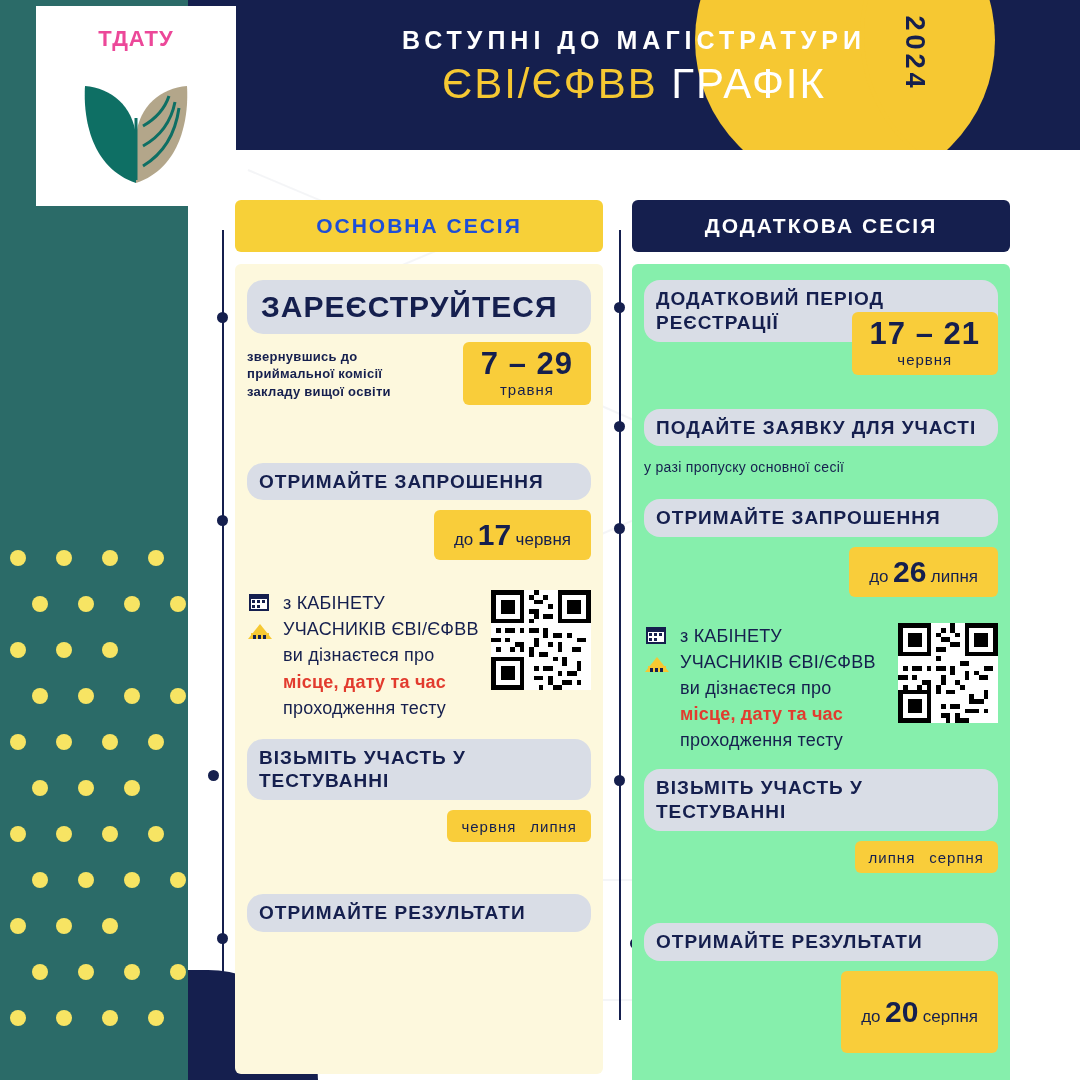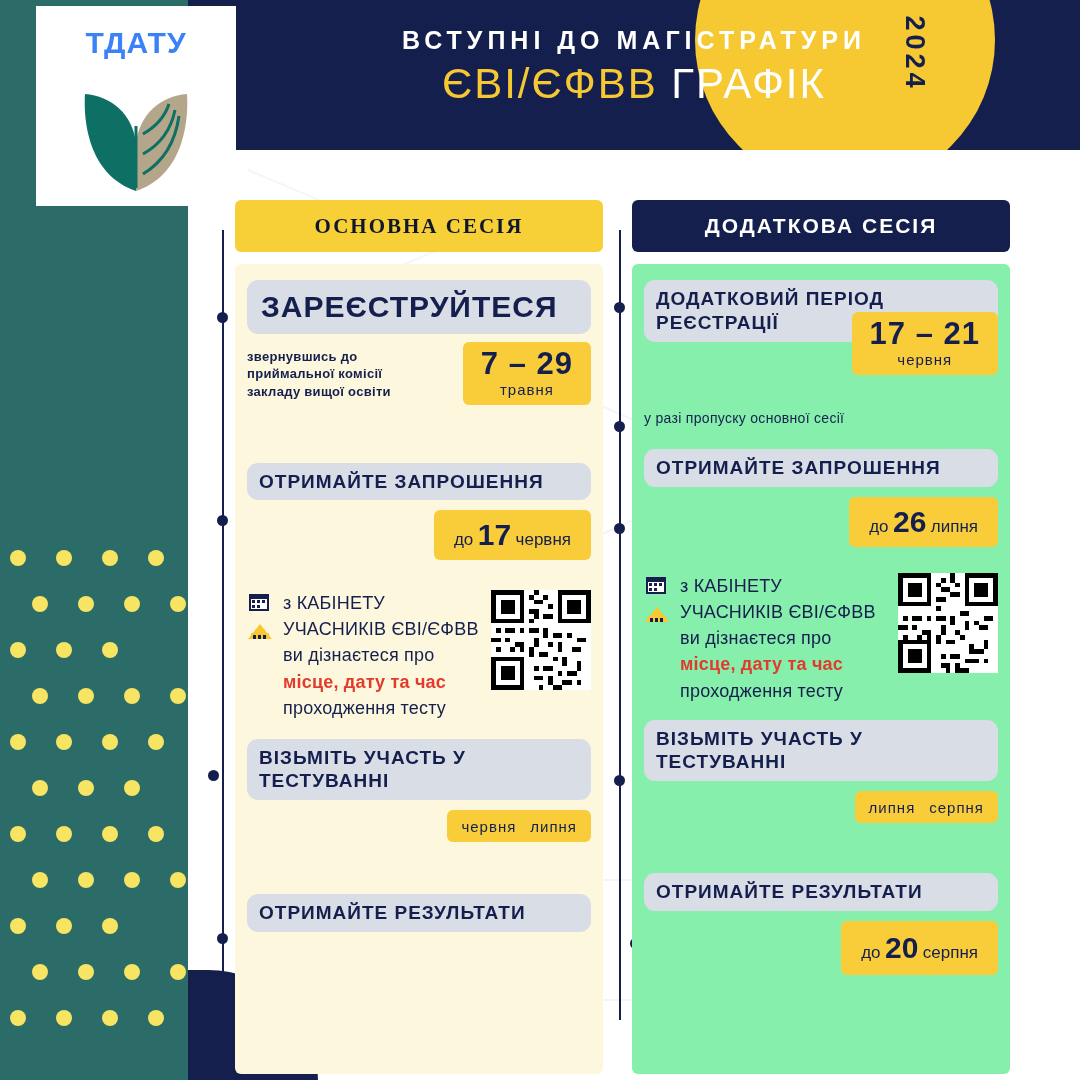--- a/index.html
+++ b/index.html
@@ -58,33 +58,33 @@
     color:#151f4e; font-size:27px; font-weight:bold; letter-spacing:4px;
     transform:rotate(90deg); transform-origin:center;
   }
 
   
   .logo-box {
     position:absolute; left:36px; top:6px; width:200px; height:200px;
     background:#ffffff; display:flex; flex-direction:column;
     align-items:center; justify-content:flex-start; padding-top:20px;
   }
-  .logo-text { color:#3b82f6; font-size:30px; font-weight:bold; letter-spacing:1px; }
+  .logo-text { color:#ec4899; font-size:22px; font-weight:bold; letter-spacing:1px; }
   .logo-mark { margin-top:6px; }
 
   
   .col { position:absolute; top:200px; }
   .col-main  { left:235px; width:368px; }
   .col-extra { left:632px; width:378px; }
 
   .col-head {
     height:52px; border-radius:6px; display:flex; align-items:center;
     justify-content:center; font-size:21px; font-weight:bold; letter-spacing:2px;
   }
-  .col-head.main  { background:#f7d038; color:#0f172a;font-family:Liberation Serif, serif; }
+  .col-head.main  { background:#f7d038; color:#1d4ed8; }
   .col-head.extra { background:#151f4e; color:#ffffff; }
 
   .col-body {
     margin-top:12px; border-radius:6px; padding:16px 12px 20px 12px;
     position:relative;
   }
   .col-body.main  { background:#fdf8dd; min-height:810px; }
   .col-body.extra { background:#86efac; min-height:810px; }
 
   
@@ -94,21 +94,21 @@
   .tl-line.main  { left:222px; }
   .tl-line.extra { left:619px; }
   .tl-dot {
     position:absolute; width:11px; height:11px; border-radius:50%;
     background:#151f4e;
   }
 
   
   .block { margin-bottom:14px; }
   .lbl {
-    background:#d9dde6; border-radius:11px; padding:7px 12px;
+    background:#d9dde6; border-radius:16px; padding:7px 12px;
     color:#151f4e; font-size:19px; font-weight:bold; letter-spacing:1px;
     line-height:1.25;
   }
   .lbl.big { font-size:30px; letter-spacing:1px; padding:8px 14px; }
   .note {
     color:#151f4e; font-size:13px; font-weight:bold; line-height:1.35;
     letter-spacing:0.3px;
   }
   .note.light { font-weight:normal; font-size:14px; }
 
@@ -386,20 +386,21 @@
 РЕЄСТРАЦІЇ</div>
       <div class="pill-row right" style="margin-top:-30px;">
         <div class="date-pill">
           <span class="dnum">17 – 21</span>
           <span class="dmon">червня</span>
         </div>
       </div>
     </div>
 
     <div class="block" style="margin-top:34px;">
+      <div class="lbl">ПОДАЙТЕ ЗАЯВКУ ДЛЯ УЧАСТІ</div>
       <div class="note light" style="margin-top:12px;">у разі пропуску основної сесії</div>
     </div>
 
     <div class="block" style="margin-top:22px;">
       <div class="lbl">ОТРИМАЙТЕ ЗАПРОШЕННЯ</div>
       <div class="pill-row right" style="margin-top:10px;">
         <div class="date-pill" style="padding:8px 20px;">
           <span class="inline-txt">до</span>
           <span class="inline-num">26</span>
           <span class="inline-txt">липня</span>
@@ -505,21 +506,21 @@
             <span class="dmon">липня</span>
             <span class="dmon">серпня</span>
           </span>
         </div>
       </div>
     </div>
 
     <div class="block" style="margin-top:50px;">
       <div class="lbl">ОТРИМАЙТЕ РЕЗУЛЬТАТИ</div>
       <div class="pill-row right" style="margin-top:10px;">
-        <div class="date-pill" style="padding:10px 20px;">
+        <div class="date-pill" style="padding:24px 20px;">
           <span class="inline-txt">до</span>
           <span class="inline-num">20</span>
           <span class="inline-txt">серпня</span>
         </div>
       </div>
     </div>
 
   </div>
 </div>
 

